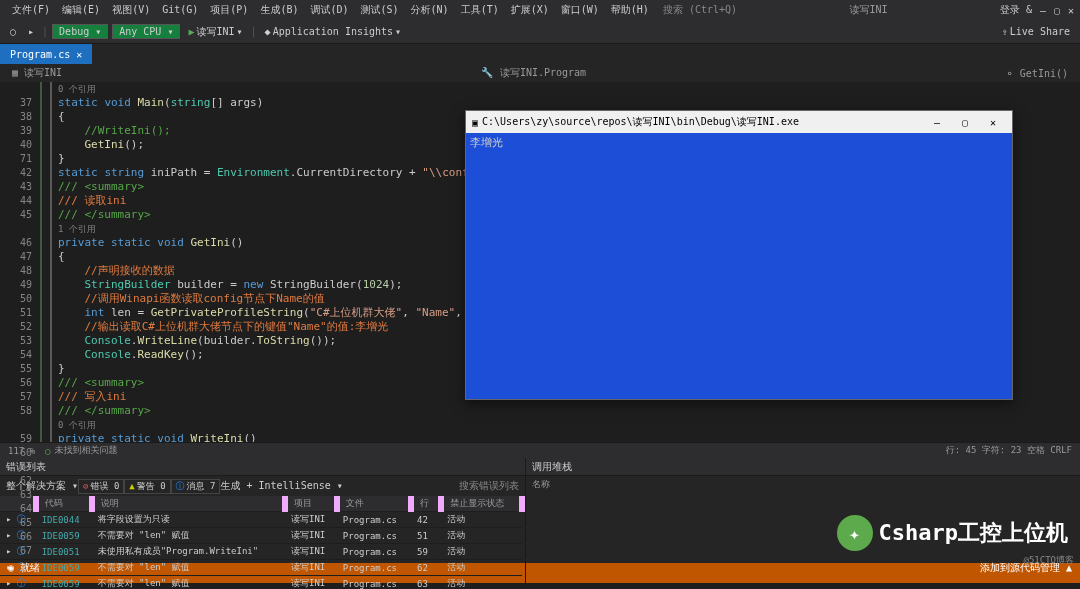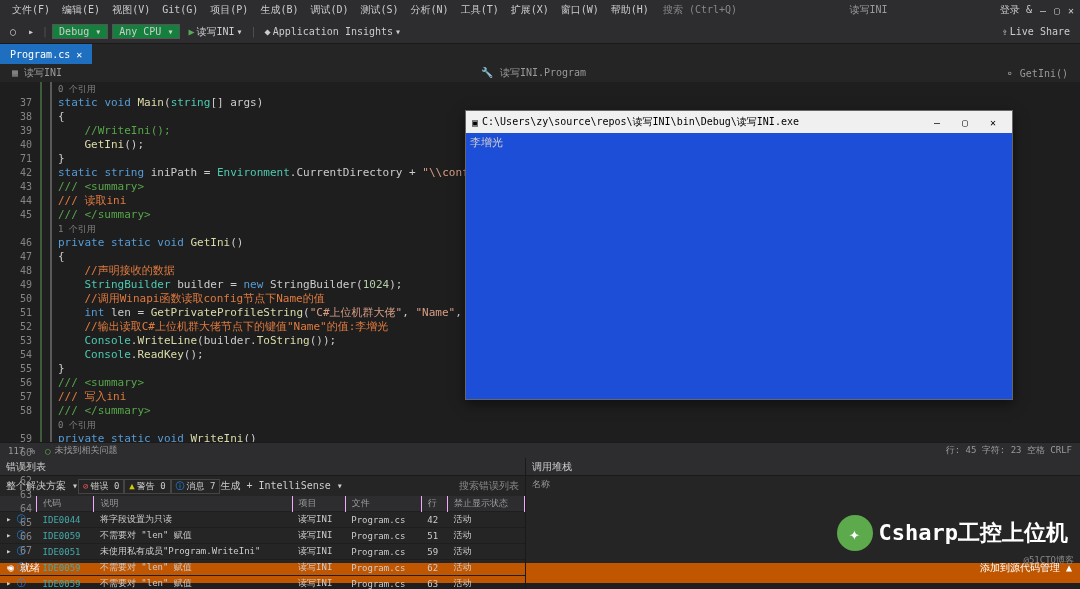--- a/index.html
+++ b/index.html
@@ -36,21 +36,21 @@
 .console-body { background: #1d4ed8; height: calc(100% - 22px); color: #ccc; padding: 2px 4px; font-family: Consolas, monospace; font-size: 11px; }
 .statusrow { height: 16px; background: #2d2d30; font-size: 9px; display: flex; align-items: center; padding: 0 8px; color: #999; border-top: 1px solid #1a1a1a;}
 .statusrow .sright { margin-left: auto; }
 .error-panel { background: #252526; height: 105px; display: flex; flex-direction: column; }
 .panel-header { height: 18px; background: #2d2d30; display: flex; align-items: center; font-size: 10px; padding: 0 6px; border-bottom: 1px solid #1a1a1a; }
 .panel-toolbar { height: 20px; display: flex; align-items: center; gap: 0; padding: 0 6px; font-size: 10px; background: #252526;}
 .pill { display: flex; align-items: center; gap: 2px; padding: 0 4px; border: 1px solid #444; font-size:9px;}
 .panel-split { display: flex; flex: 1; }
 .errlist { width: 525px; overflow: hidden; }
 .errlist table { width: 100%; font-size: 9px; color: #ccc; border-collapse: collapse; }
-.errlist th { text-align: left; padding: 1px 6px; background: #2d2d30; font-weight: normal; border-right: 1px solid #f0abfc; color:#999;}
+.errlist th { text-align: left; padding: 1px 6px; background: #2d2d30; font-weight: normal; border-right: 6px solid #f0abfc; color:#999;}
 .errlist td { padding: 1px 6px; border-top: 1px solid #1e1e1e; }
 .call-panel { flex: 1; border-left: 1px solid #1a1a1a; padding: 2px 6px; font-size: 10px;}
 .bottombar { background: #c05600; height: 20px; display: flex; align-items: flex-end; font-size: 10px; color: #fff; padding: 8px 8px; }
 .bottombar .bright { margin-left:auto; display:flex; gap:8px;}
 .watermark { position: absolute; right: 12px; bottom: 38px; color: #fff; font-size: 22px; font-weight: bold; display:flex; align-items:center; gap:6px;}
 .wm-icon { width: 36px; height: 36px; border-radius: 50%; background: #5caa4c; display:flex; align-items:center; justify-content:center; color:#fff; font-size:18px;}
 .ide-icon { color:#57a64a;}
 .info-icon { color:#1e90ff;}
 .attrib { position:absolute; right:6px; bottom:22px; font-size:9px; color:#888;}
 </style>

